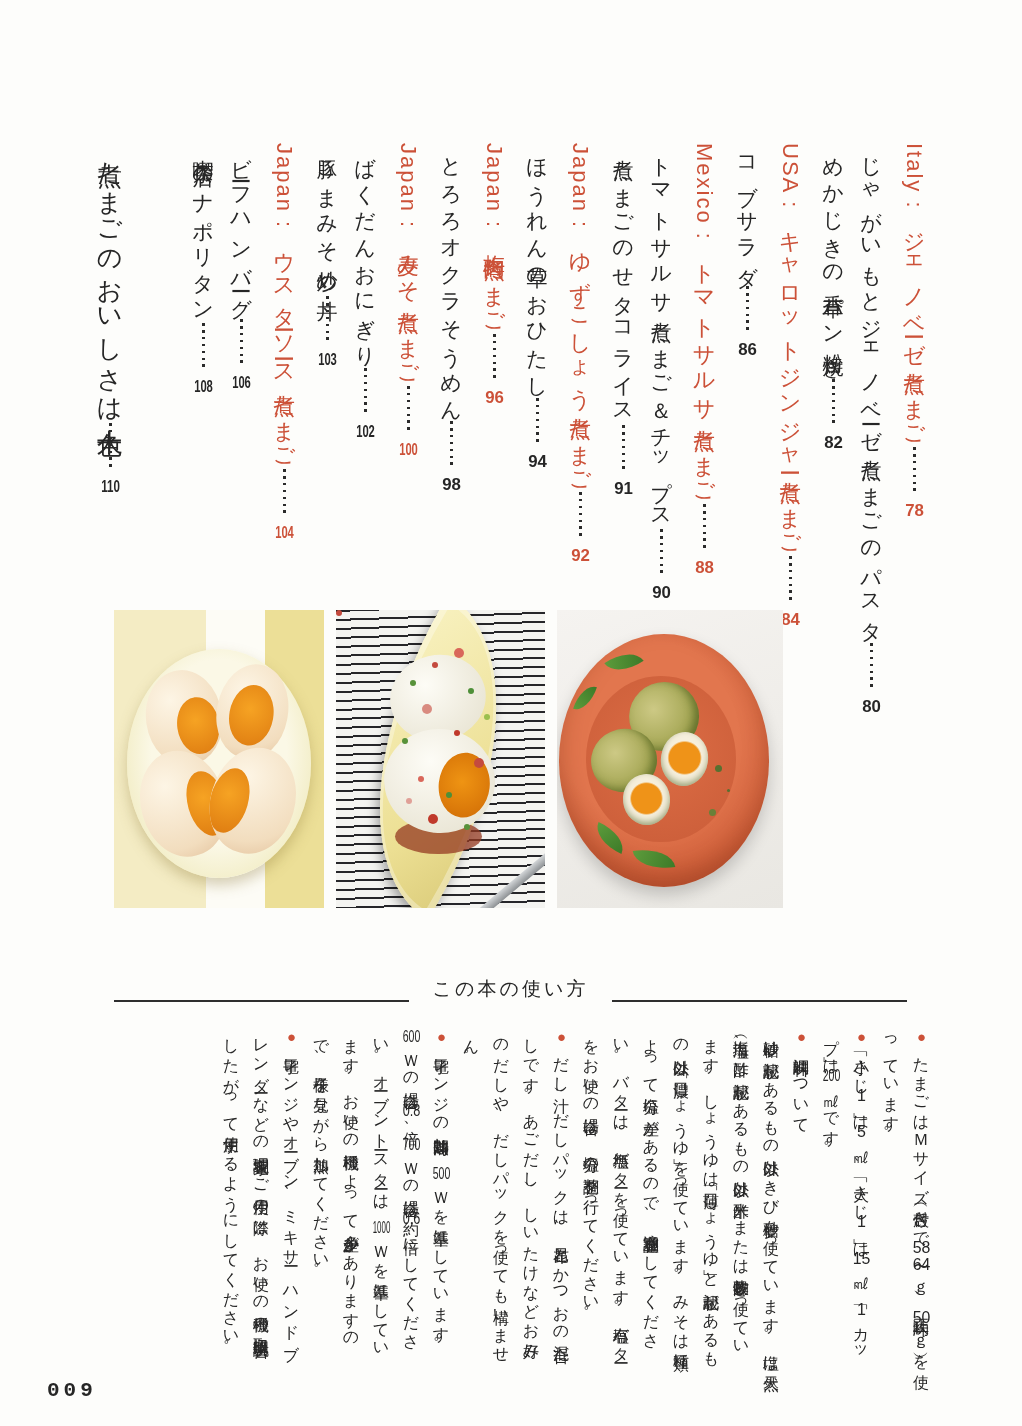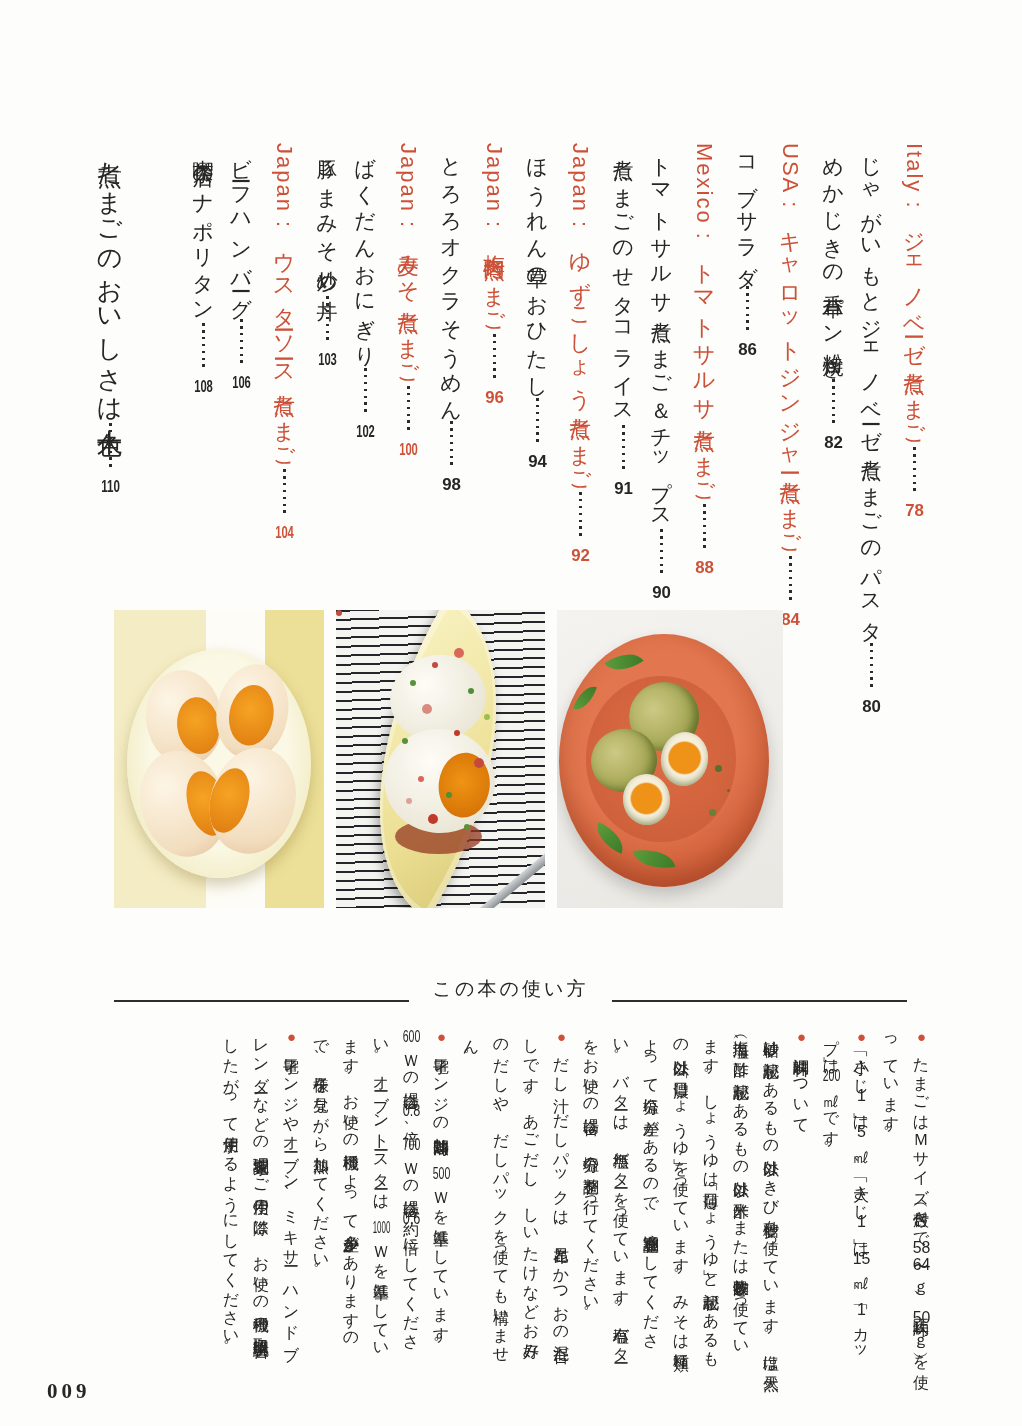--- a/index.html
+++ b/index.html
@@ -108,21 +108,21 @@
   .notes{
     position:absolute;top:1028px;right:86px;height:338px;
     writing-mode:vertical-rl;
     font-size:16px;line-height:30px;letter-spacing:1px;
   }
   .note-bullet{color:var(--accent);font-size:15px;}
 
   
   .page-num{
     position:absolute;left:47px;top:1379px;
-    font-family:Liberation Serif, serif;
+    font-family:Liberation Mono, monospace;
     font-size:21px;font-weight:700;letter-spacing:4px;
   }
 </style>
 </head>
 <body>
 
 <div class="page">
 
   <div class="toc">
 

